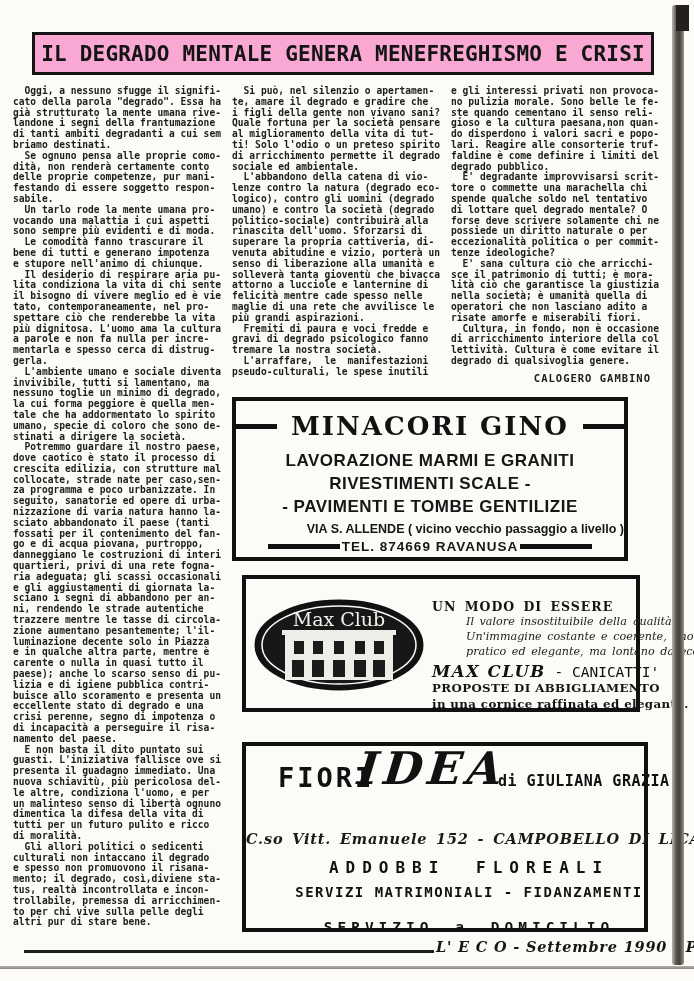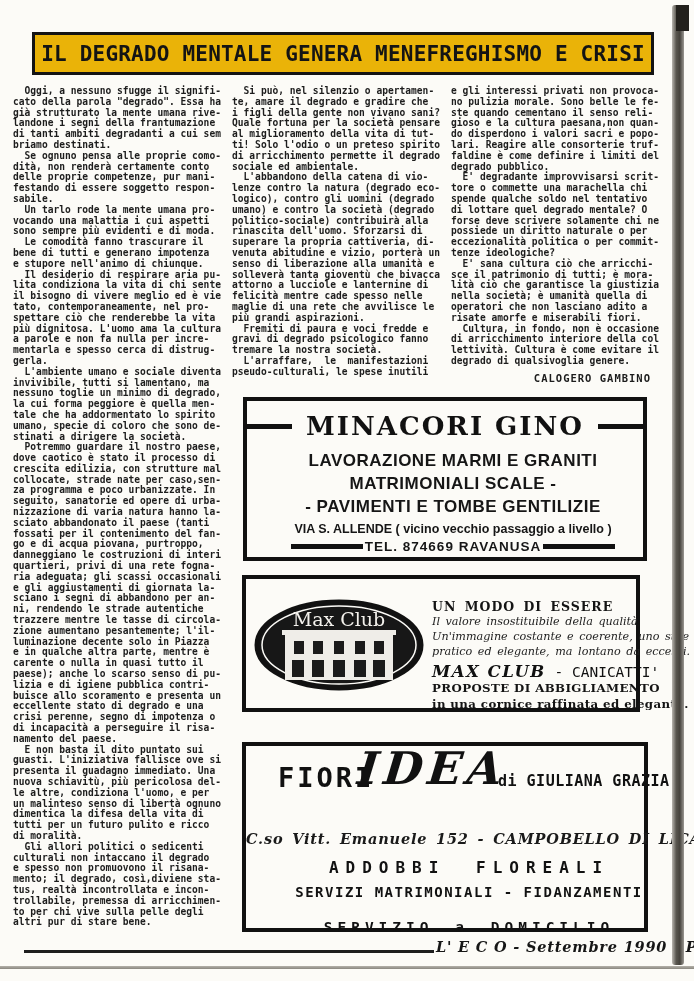--- a/index.html
+++ b/index.html
@@ -5,21 +5,21 @@
   html,body{margin:0;padding:0;background:#e8e6e1;}
   .page{
     position:relative;width:694px;height:981px;margin:0 auto;
     background:#fcfbf7;overflow:hidden;
     font-family:"DejaVu Sans Mono", monospace;color:#1c1c1c;
   }
   
   .title-box{
     position:absolute;left:32px;top:32px;width:616px;height:37px;
     border:3px solid #141414;display:flex;align-items:center;justify-content:center;
-    background:#eab308;
+    background:#f9a8d4;
   }
   .title-box span{
     font-family:"DejaVu Sans Mono",monospace;font-weight:bold;
     font-size:21px;letter-spacing:.2px;white-space:nowrap;color:#141414;
   }
   
   .col{
     position:absolute;top:86px;width:216px;
     font-family:"DejaVu Sans Mono",monospace;font-weight:bold;
     font-size:9.6px;line-height:10.8px;white-space:pre;color:#1d1d1d;
@@ -27,51 +27,51 @@
   .col1{left:13px;}
   .col2{left:232px;}
   .col3{left:451px;}
   .author{
     position:absolute;left:451px;top:372px;width:200px;text-align:right;
     font-family:"DejaVu Sans Mono",monospace;font-weight:bold;
     font-size:10.5px;letter-spacing:1px;color:#1d1d1d;
   }
   
   .adbox{position:absolute;border:4px solid #111;background:#fcfbf7;}
-  .minacori{left:243px;top:397px;width:388px;height:156px;padding-left:8px;}
+  .minacori{left:232px;top:397px;width:388px;height:156px;}
   .maxclub{left:242px;top:575px;width:390px;height:129px;}
   .fiori{left:242px;top:742px;width:398px;height:182px;}
 
   
   .mina-title-row{position:absolute;left:0;top:10px;width:100%;
     display:flex;align-items:center;justify-content:center;gap:14px;}
   .mina-title{font-family:"DejaVu Serif",serif;font-weight:bold;
     font-size:26px;letter-spacing:2px;color:#111;white-space:nowrap;}
   .dash{display:inline-block;height:5px;background:#111;}
   .dash-l,.dash-r{width:46px;}
   .mina-line{position:absolute;width:100%;text-align:center;
     font-family:"Liberation Sans",sans-serif;font-weight:bold;
     font-size:17px;letter-spacing:.5px;color:#161616;white-space:nowrap;}
   .mina-l1{top:50px;}.mina-l2{top:73px;}.mina-l3{top:96px;}
-  .mina-addr{position:absolute;top:121px;width:100%;text-align:center;
+  .mina-addr{position:absolute;top:121px;width:100%;text-align:right;
     font-family:"Liberation Sans",sans-serif;font-weight:bold;
     font-size:12.5px;color:#161616;white-space:nowrap;}
   .mina-phone-row{position:absolute;top:138px;width:100%;
     display:flex;align-items:center;justify-content:center;gap:2px;}
   .mina-phone{font-family:"Liberation Sans",sans-serif;font-weight:bold;
     font-size:13.5px;letter-spacing:1px;color:#161616;white-space:nowrap;}
   .pdash{width:72px;height:5px;background:#111;}
 
   
   .mc-logo{position:absolute;left:8px;top:20px;width:170px;height:92px;}
   .mc-text{position:absolute;left:186px;top:20px;width:204px;}
   .mc-head{font-family:"DejaVu Serif",serif;font-weight:bold;
     font-size:12.5px;letter-spacing:1px;word-spacing:3px;white-space:nowrap;color:#141414;}
   .mc-tag{font-family:"DejaVu Serif",serif;font-style:italic;
-    font-size:11.2px;line-height:15px;white-space:nowrap;color:#222;word-spacing:2px;}
+    font-size:11.2px;line-height:15px;white-space:nowrap;color:#222;word-spacing:2px;margin-left:34px;}
   .mc-brand-row{margin-top:3px;white-space:nowrap;}
   .mc-brand{font-family:"DejaVu Serif",serif;font-weight:bold;font-style:italic;
     font-size:16.5px;letter-spacing:1.5px;color:#111;}
   .mc-city{font-family:"DejaVu Sans Mono",monospace;font-weight:normal;
     font-size:14.5px;color:#111;}
   .mc-sub{font-family:"DejaVu Serif",serif;font-weight:bold;
     font-size:11.8px;letter-spacing:.4px;white-space:nowrap;color:#141414;line-height:15px;}
   .mc-sub2{margin-top:1px;}
 
   
@@ -250,21 +250,21 @@
 pseudo-culturali, le spese inutili</div>
   <div class="author">CALOGERO GAMBINO</div>
 
   <div class="adbox minacori">
     <div class="mina-title-row">
       <span class="dash dash-l"></span>
       <span class="mina-title">MINACORI GINO</span>
       <span class="dash dash-r"></span>
     </div>
     <div class="mina-line mina-l1">LAVORAZIONE MARMI E GRANITI</div>
-    <div class="mina-line mina-l2">MATRIMONIALI SCALE -</div>
+    <div class="mina-line mina-l2">RIVESTIMENTI SCALE -</div>
     <div class="mina-line mina-l3">- PAVIMENTI E TOMBE GENTILIZIE</div>
     <div class="mina-addr">VIA S. ALLENDE ( vicino vecchio passaggio a livello )</div>
     <div class="mina-phone-row">
       <span class="pdash"></span>
       <span class="mina-phone">TEL. 874669 RAVANUSA</span>
       <span class="pdash"></span>
     </div>
   </div>
 
   <div class="adbox maxclub">

